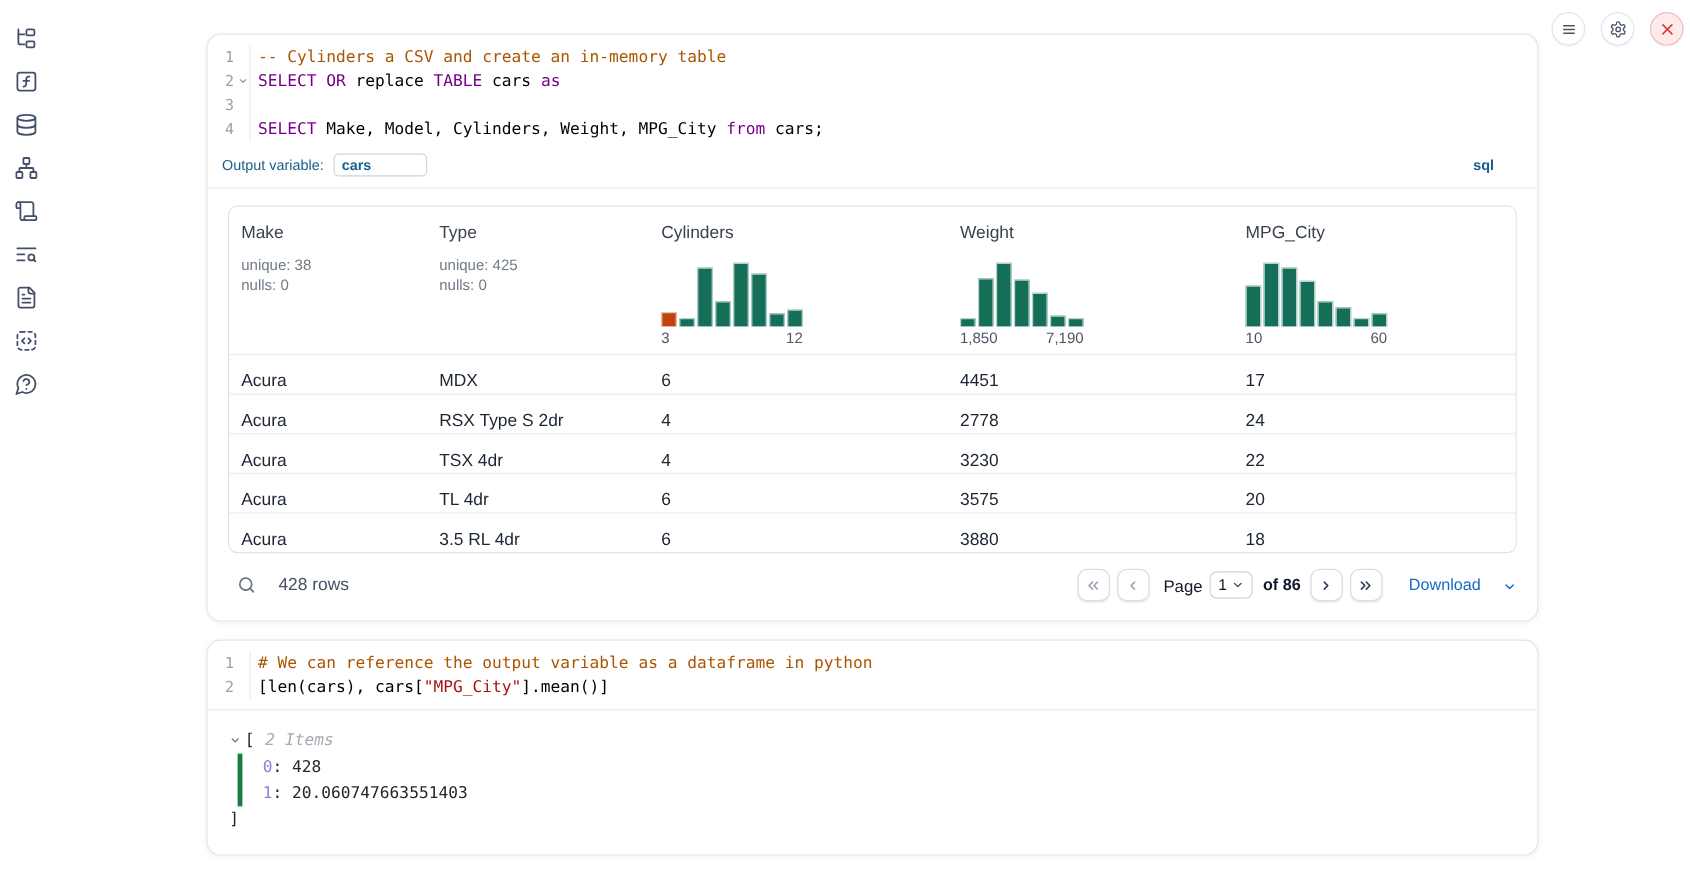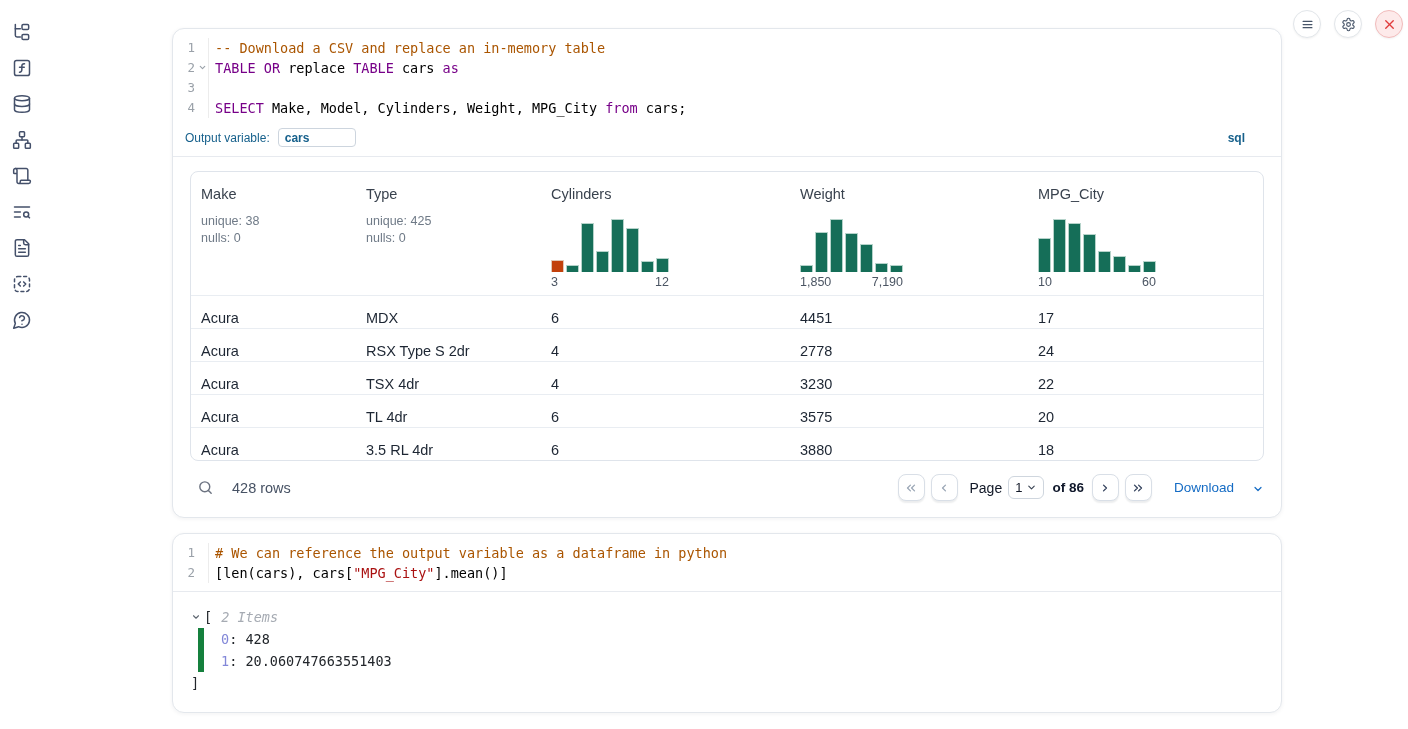--- a/index.html
+++ b/index.html
@@ -85,21 +85,21 @@
   .download svg { width:12px; height:12px; margin-top:2px; }
 
   
   .cell2 .code-area { border-bottom:1px solid #e7eaef; padding-bottom:8px; }
   .tree { padding:14px 18px 18px; font-family:"DejaVu Sans Mono", monospace;
     font-size:13.5px; line-height:22px; color:#22262b; }
   .tree-head { display:flex; align-items:center; }
   .tree-chevron { color:#5f6771; line-height:0; margin-right:3px; }
   .tree-chevron svg { width:10px; height:10px; }
   .items-label { color:#a6abb3; font-style:italic; margin-left:9px; }
-  .tree-items { margin-left:7px; border-left:6px solid #15803d; padding-left:17px; }
+  .tree-items { margin-left:7px; border-left:4px solid #15803d; padding-left:17px; }
   .idx { color:#8287d8; }
 </style>
 </head>
 <body>
 
 <nav class="sidebar">
   <button class="side-btn" title="">
     <svg viewBox="0 0 24 24" fill="none" stroke="currentColor" stroke-width="1.8" stroke-linecap="round" stroke-linejoin="round">
         <rect x="12" y="3" width="8" height="6" rx="1.5"></rect>
         <rect x="12" y="15" width="8" height="6" rx="1.5"></rect>
@@ -195,27 +195,27 @@
           <path d="m6 6 12 12"></path>
         </svg>
     </span>
   </button>
 </div>
 
 <section class="cell cell1">
   <div class="code-area" id="sql-code">
       <div class="code-line">
         <span class="gutter">1</span>
-        <span class="code-text"><span class="tok-com">-- Download a CSV and replace an in-memory table</span></span>
+        <span class="code-text"><span class="tok-com">-- Cylinders a CSV and create an in-memory table</span></span>
       </div>
       <div class="code-line">
         <span class="gutter">2<span class="fold"><svg viewBox="0 0 24 24" fill="none" stroke="currentColor" stroke-width="3" stroke-linecap="round" stroke-linejoin="round">
               <path d="m6 9 6 6 6-6"></path>
             </svg></span></span>
-        <span class="code-text"><span class="tok-kw">TABLE OR</span><span> replace </span><span class="tok-kw">TABLE</span><span> cars </span><span class="tok-kw">as</span></span>
+        <span class="code-text"><span class="tok-kw">SELECT OR</span><span> replace </span><span class="tok-kw">TABLE</span><span> cars </span><span class="tok-kw">as</span></span>
       </div>
       <div class="code-line">
         <span class="gutter">3</span>
       </div>
       <div class="code-line">
         <span class="gutter">4</span>
         <span class="code-text"><span class="tok-kw">SELECT</span><span> Make, Model, Cylinders, Weight, MPG_City </span><span class="tok-kw">from</span><span> cars;</span></span>
       </div>
     </div>
   <div class="outvar-row">

